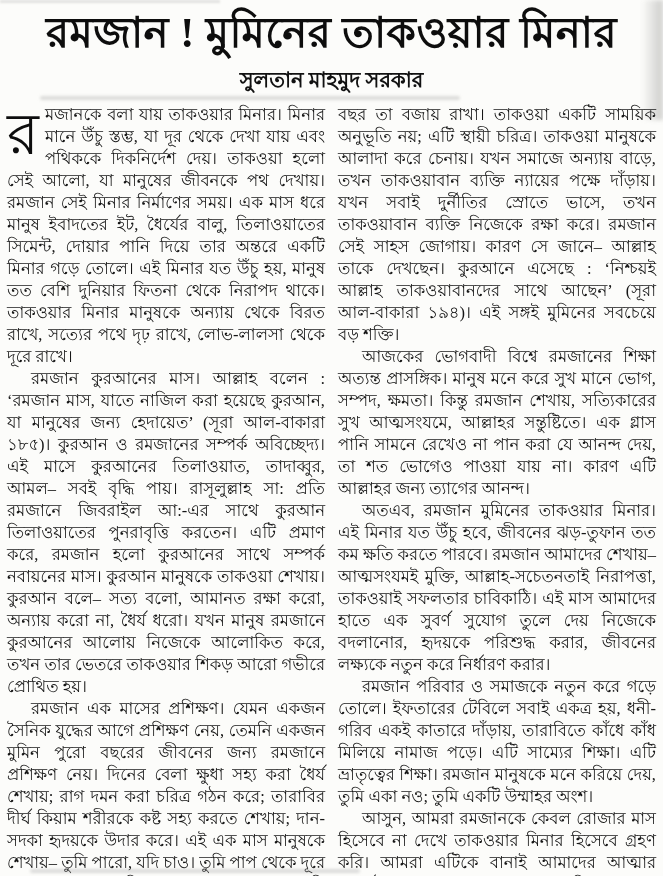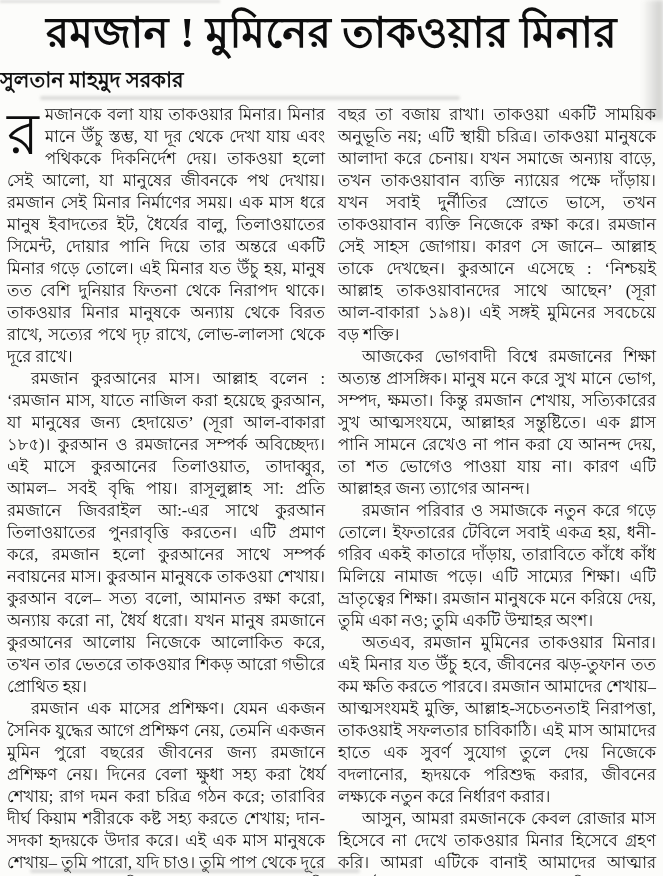--- a/index.html
+++ b/index.html
@@ -58,20 +58,21 @@
     padding-top: 8px;
     text-align: center;
     font-size: 42px;
     line-height: 50px;
     font-weight: 700;
     letter-spacing: 0.5px;
     color: #0d0d0d;
   }
   .byline {
     margin-top: 6px;
+    text-align: center;
     font-size: 21px;
     font-weight: 700;
     color: #111;
   }
 
   .columns {
     position: absolute;
     left: 7px;
     top: 104px;
     width: 649px;
@@ -119,22 +120,22 @@
     <div class="col">
       <p><span class="dropcap">র</span><span>মজানকে বলা যায় তাকওয়ার মিনার। মিনার মানে উঁচু স্তম্ভ, যা দূর থেকে দেখা যায় এবং পথিককে দিকনির্দেশ দেয়। তাকওয়া হলো সেই আলো, যা মানুষের জীবনকে পথ দেখায়। রমজান সেই মিনার নির্মাণের সময়। এক মাস ধরে মানুষ ইবাদতের ইট, ধৈর্যের বালু, তিলাওয়াতের সিমেন্ট, দোয়ার পানি দিয়ে তার অন্তরে একটি মিনার গড়ে তোলে। এই মিনার যত উঁচু হয়, মানুষ তত বেশি দুনিয়ার ফিতনা থেকে নিরাপদ থাকে। তাকওয়ার মিনার মানুষকে অন্যায় থেকে বিরত রাখে, সত্যের পথে দৃঢ় রাখে, লোভ-লালসা থেকে দূরে রাখে।</span></p>
       <p class="indent">রমজান কুরআনের মাস। আল্লাহ বলেন : ‘রমজান মাস, যাতে নাজিল করা হয়েছে কুরআন, যা মানুষের জন্য হেদায়েত’ (সূরা আল-বাকারা ১৮৫)। কুরআন ও রমজানের সম্পর্ক অবিচ্ছেদ্য। এই মাসে কুরআনের তিলাওয়াত, তাদাব্বুর, আমল– সবই বৃদ্ধি পায়। রাসূলুল্লাহ সা: প্রতি রমজানে জিবরাইল আ:-এর সাথে কুরআন তিলাওয়াতের পুনরাবৃত্তি করতেন। এটি প্রমাণ করে, রমজান হলো কুরআনের সাথে সম্পর্ক নবায়নের মাস। কুরআন মানুষকে তাকওয়া শেখায়। কুরআন বলে– সত্য বলো, আমানত রক্ষা করো, অন্যায় করো না, ধৈর্য ধরো। যখন মানুষ রমজানে কুরআনের আলোয় নিজেকে আলোকিত করে, তখন তার ভেতরে তাকওয়ার শিকড় আরো গভীরে প্রোথিত হয়।</p>
       <p class="indent">রমজান এক মাসের প্রশিক্ষণ। যেমন একজন সৈনিক যুদ্ধের আগে প্রশিক্ষণ নেয়, তেমনি একজন মুমিন পুরো বছরের জীবনের জন্য রমজানে প্রশিক্ষণ নেয়। দিনের বেলা ক্ষুধা সহ্য করা ধৈর্য শেখায়; রাগ দমন করা চরিত্র গঠন করে; তারাবির দীর্ঘ কিয়াম শরীরকে কষ্ট সহ্য করতে শেখায়; দান-সদকা হৃদয়কে উদার করে। এই এক মাস মানুষকে শেখায়– তুমি পারো, যদি চাও। তুমি পাপ থেকে দূরে থাকতে পারো, যদি আল্লাহর ভয় থাকে। তুমি ফজরের আগে উঠতে পারো, যদি নিয়ত দৃঢ় হয়।</p>
 
     </div>
 
     <div class="col">
       <p>বছর তা বজায় রাখা। তাকওয়া একটি সাময়িক অনুভূতি নয়; এটি স্থায়ী চরিত্র। তাকওয়া মানুষকে আলাদা করে চেনায়। যখন সমাজে অন্যায় বাড়ে, তখন তাকওয়াবান ব্যক্তি ন্যায়ের পক্ষে দাঁড়ায়। যখন সবাই দুর্নীতির স্রোতে ভাসে, তখন তাকওয়াবান ব্যক্তি নিজেকে রক্ষা করে। রমজান সেই সাহস জোগায়। কারণ সে জানে– আল্লাহ তাকে দেখছেন। কুরআনে এসেছে : ‘নিশ্চয়ই আল্লাহ তাকওয়াবানদের সাথে আছেন’ (সূরা আল-বাকারা ১৯৪)। এই সঙ্গই মুমিনের সবচেয়ে বড় শক্তি।</p>
       <p class="indent">আজকের ভোগবাদী বিশ্বে রমজানের শিক্ষা অত্যন্ত প্রাসঙ্গিক। মানুষ মনে করে সুখ মানে ভোগ, সম্পদ, ক্ষমতা। কিন্তু রমজান শেখায়, সত্যিকারের সুখ আত্মসংযমে, আল্লাহর সন্তুষ্টিতে। এক গ্লাস পানি সামনে রেখেও না পান করা যে আনন্দ দেয়, তা শত ভোগেও পাওয়া যায় না। কারণ এটি আল্লাহর জন্য ত্যাগের আনন্দ।</p>
+      <p class="indent">অতএব, রমজান মুমিনের তাকওয়ার মিনার। এই মিনার যত উঁচু হবে, জীবনের ঝড়-তুফান তত কম ক্ষতি করতে পারবে। রমজান আমাদের শেখায়– আত্মসংযমই মুক্তি, আল্লাহ-সচেতনতাই নিরাপত্তা, তাকওয়াই সফলতার চাবিকাঠি। এই মাস আমাদের হাতে এক সুবর্ণ সুযোগ তুলে দেয় নিজেকে বদলানোর, হৃদয়কে পরিশুদ্ধ করার, জীবনের লক্ষ্যকে নতুন করে নির্ধারণ করার।</p>
       <p class="indent">রমজান পরিবার ও সমাজকে নতুন করে গড়ে তোলে। ইফতারের টেবিলে সবাই একত্র হয়, ধনী-গরিব একই কাতারে দাঁড়ায়, তারাবিতে কাঁধে কাঁধ মিলিয়ে নামাজ পড়ে। এটি সাম্যের শিক্ষা। এটি ভ্রাতৃত্বের শিক্ষা। রমজান মানুষকে মনে করিয়ে দেয়, তুমি একা নও; তুমি একটি উম্মাহর অংশ।</p>
-      <p class="indent">অতএব, রমজান মুমিনের তাকওয়ার মিনার। এই মিনার যত উঁচু হবে, জীবনের ঝড়-তুফান তত কম ক্ষতি করতে পারবে। রমজান আমাদের শেখায়– আত্মসংযমই মুক্তি, আল্লাহ-সচেতনতাই নিরাপত্তা, তাকওয়াই সফলতার চাবিকাঠি। এই মাস আমাদের হাতে এক সুবর্ণ সুযোগ তুলে দেয় নিজেকে বদলানোর, হৃদয়কে পরিশুদ্ধ করার, জীবনের লক্ষ্যকে নতুন করে নির্ধারণ করার।</p>
       <p class="indent">আসুন, আমরা রমজানকে কেবল রোজার মাস হিসেবে না দেখে তাকওয়ার মিনার হিসেবে গ্রহণ করি। আমরা এটিকে বানাই আমাদের আত্মার পুনর্জাগরণের মাস। আমরা গড়ে তুলি আমাদের অন্তরে তাকওয়ার সেই মিনার, যা বছরের পর বছর অটুট থাকবে। যেন রমজান চলে গেলেও তার আলো নিভে না যায়; বরং আমাদের জীবনজুড়ে জ্বলে থাকে আলোর প্রদীপ হয়ে। তখনই রমজান সত্যিকারের অর্থে সফল হবে, তখনই আমরা হবো সেই মুমিন– যার হৃদয়ে তাকওয়ার মিনার আকাশছোঁয়া হয়ে দাঁড়িয়ে আছে।</p>
 
     </div>
 
   </div>
 
   <div class="smudge-bottom"></div>
 
 </div>
 

